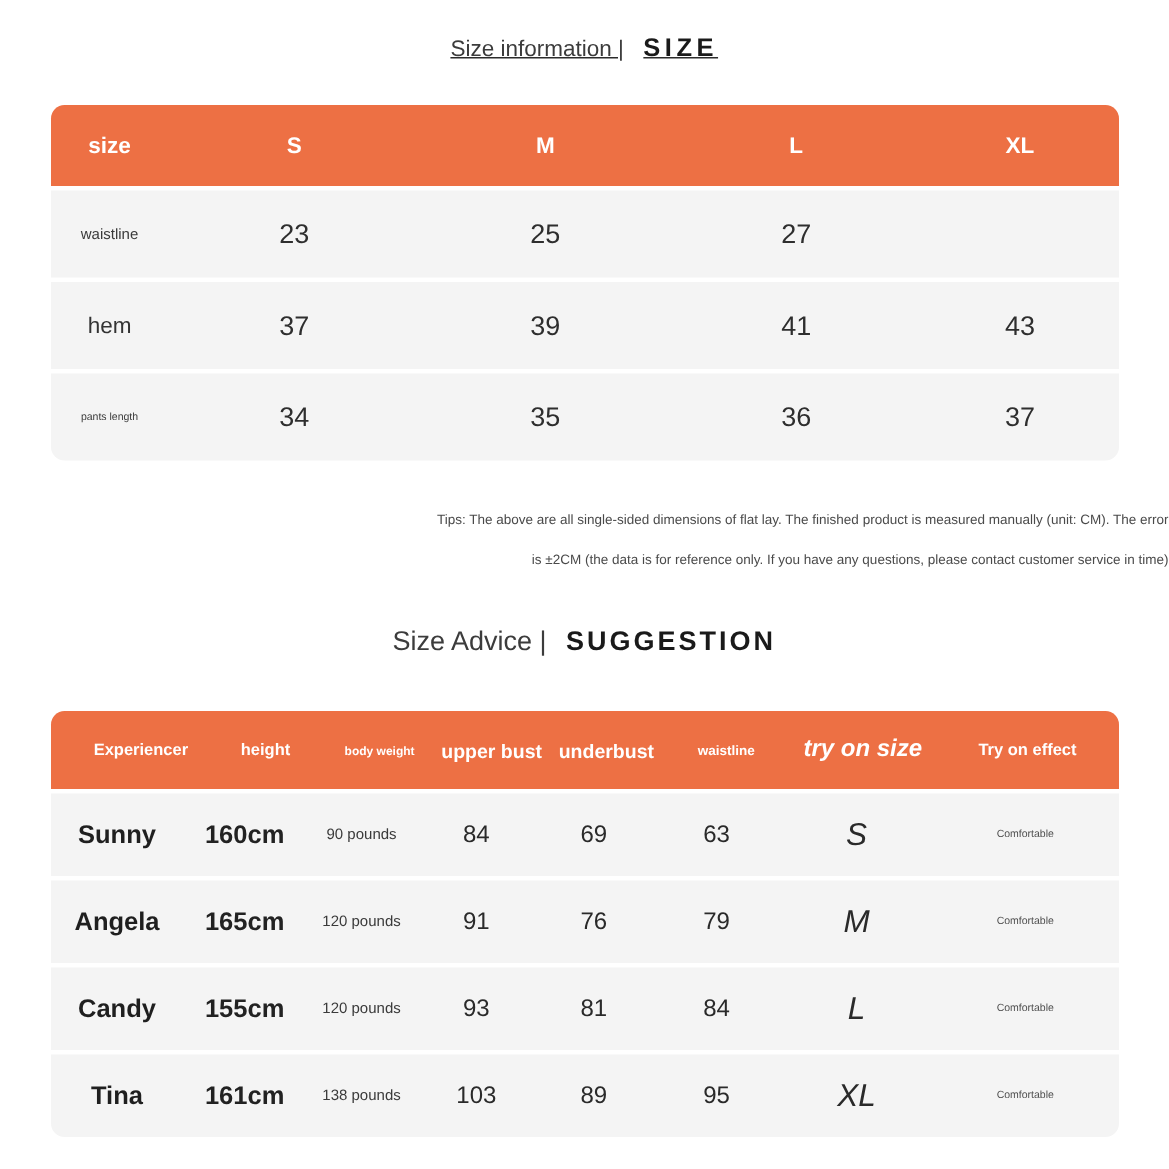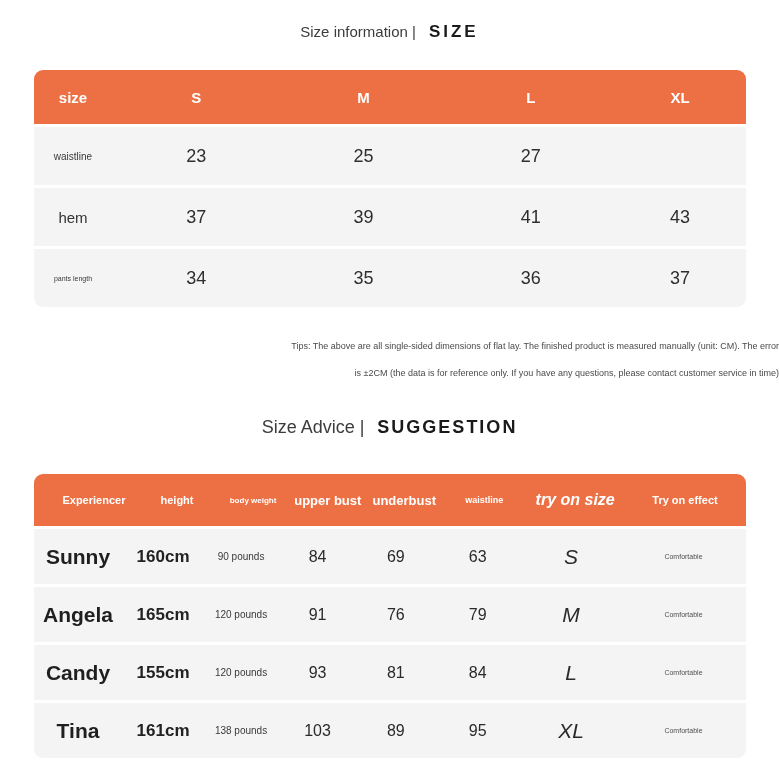--- a/index.html
+++ b/index.html
@@ -10,21 +10,21 @@
   html,body{margin:0;padding:0;background:#fff;}
   body{
     width:779px;height:779px;overflow:hidden;
     font-family:"Liberation Sans", sans-serif;
     color:var(--dark);
   }
   
   .section-title{
     display:flex;justify-content:center;align-items:baseline;gap:13px;
   }
-  .title-1{padding-top:22px;height:22px;}
+  .title-1{padding-top:22px;height:22px;text-decoration:underline;}
   .title-1 .prefix{font-size:15px;color:#3C3C3C;}
   .title-1 .main{font-size:17px;font-weight:bold;letter-spacing:3px;color:#1A1A1A;}
   .title-2{margin-top:30px;height:26px;}
   .title-2 .prefix{font-size:18px;color:#3C3C3C;}
   .title-2 .main{font-size:18px;font-weight:bold;letter-spacing:2px;color:#1A1A1A;}
   
   .tbl{width:712px;margin:0 auto;}
   .tbl-header{
     display:flex;align-items:center;
     background:var(--accent);color:#fff;
@@ -63,21 +63,21 @@
   .t2 .c6{width:14.2%;font-style:italic;}
   .t2 .c7{width:17.4%;}
   .t2 .tbl-header .cell{font-weight:bold;}
   .t2 .tbl-header .c0{font-size:11px;}
   .t2 .tbl-header .c1{font-size:11px;}
   .t2 .tbl-header .c2{font-size:8px;}
   .t2 .tbl-header .c3,.t2 .tbl-header .c4{font-size:13px;}
   .t2 .tbl-header .c5{font-size:9px;}
   .t2 .tbl-header .c6{font-size:16px;}
   .t2 .tbl-header .c7{font-size:11px;font-weight:600;}
-  .t2 .name{font-size:21px;font-weight:bold;color:#1F1F1F;}
+  .t2 .name{font-size:17px;font-weight:bold;color:#1F1F1F;}
   .t2 .height{font-size:17px;font-weight:600;color:#222;}
   .t2 .weight{font-size:10px;color:#3A3A3A;}
   .t2 .meas{font-size:16px;font-weight:500;color:#2A2A2A;}
   .t2 .trysize{font-size:21px;font-weight:400;color:#2A2A2A;}
   .t2 .effect{font-size:7px;color:#4f4f4f;}
 </style>
 </head>
 <body>
 
 <div class="section-title title-1">

